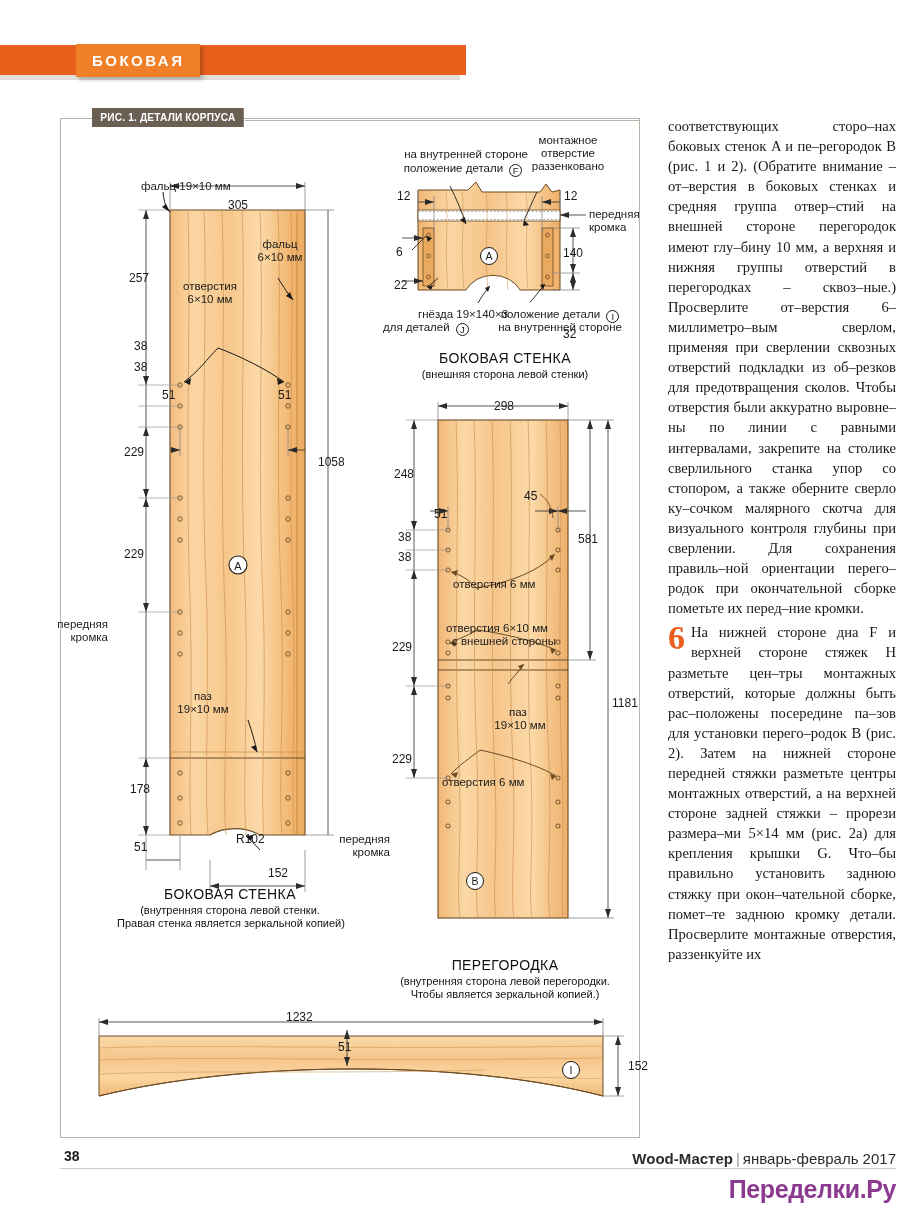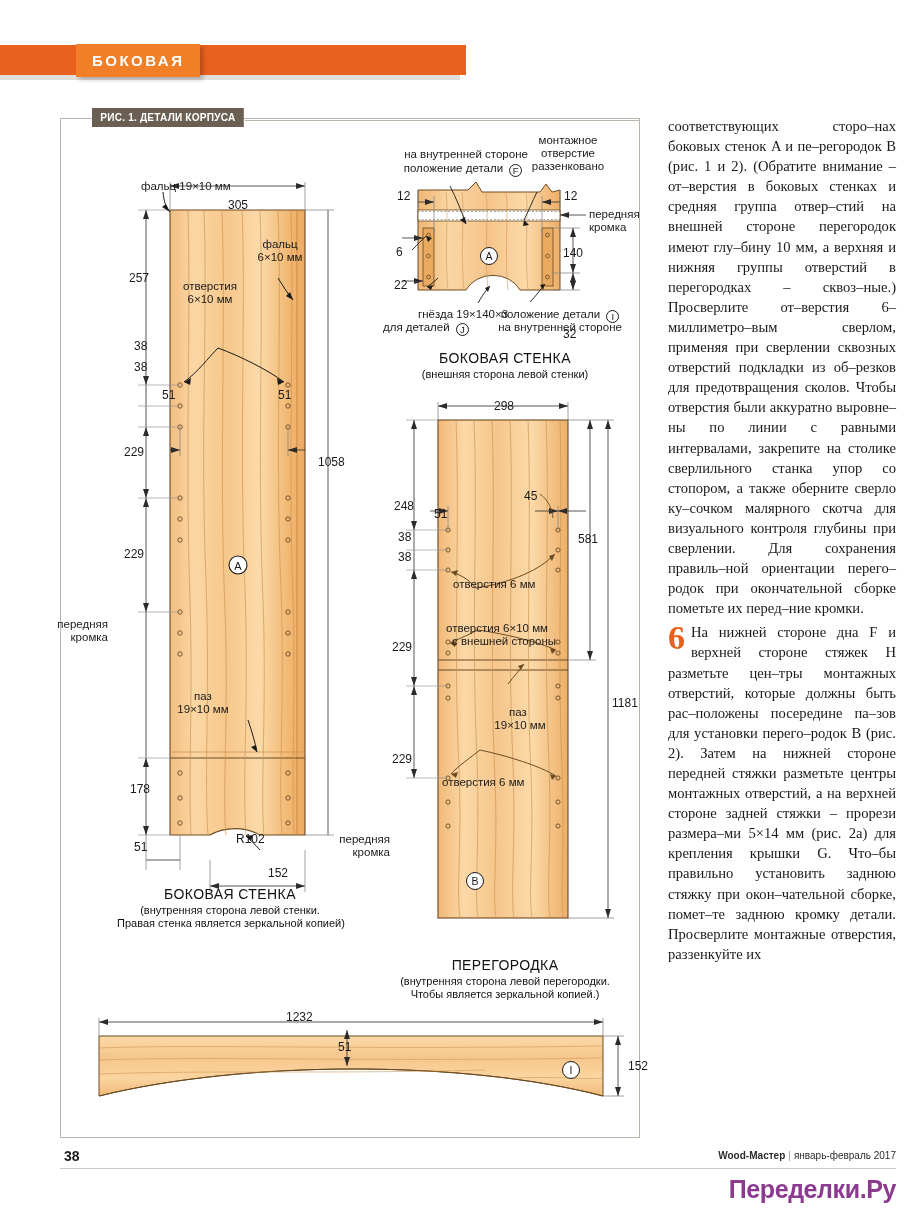--- a/index.html
+++ b/index.html
@@ -75,21 +75,21 @@
     position:absolute; left:60px; top:1168px; width:836px; height:1px;
     background:#cfcac2;
   }
   #page-number {
     position:absolute; left:64px; top:1148px;
     font-size:14px; font-weight:bold; color:#1a1a1a;
     font-family:"Liberation Sans", sans-serif;
   }
   #footer-brand {
     position:absolute; right:14px; top:1150px;
-    font-size:10px; color:#2b2b2b;
+    font-size:15px; color:#2b2b2b;
     font-family:"Liberation Sans", sans-serif;
     white-space:nowrap;
   }
   #footer-brand .brand-name { font-weight:bold; }
   #footer-brand .brand-sep { color:#9a9a9a; margin:0 3px; }
   #watermark {
     position:absolute; right:14px; top:1175px;
     font-size:25px; font-weight:bold;
     color:#8b3a8f;
     font-family:"Liberation Sans Narrow","Liberation Sans",sans-serif;
@@ -540,21 +540,21 @@
       <polygon points="166,378 160,376 162,382"></polygon>
     </g>
 
     <g stroke="#6a4a22" stroke-width=".9" fill="none">
       <path d="M150,96 C158,102 162,110 163,120"></path>
     </g>
   </svg>
 </div>
 
 <div class="dimnum" style="left:494px; top:399px;">298</div>
-<div class="dimnum" style="left:394px; top:467px;margin-top:32px;">248</div>
+<div class="dimnum" style="left:394px; top:467px;">248</div>
 <div class="dimnum" style="left:524px; top:489px;">45</div>
 <div class="dimnum" style="left:434px; top:507px;">51</div>
 <div class="dimnum" style="left:398px; top:530px;">38</div>
 <div class="dimnum" style="left:398px; top:550px;">38</div>
 <div class="dimnum" style="left:578px; top:532px;">581</div>
 <div class="lbl" style="left:453px; top:578px;">отверстия 6 мм</div>
 <div class="lbl" style="left:446px; top:622px;">отверстия 6×10 мм</div>
 <div class="lbl" style="left:452px; top:635px;">с внешней стороны</div>
 <div class="dimnum" style="left:392px; top:640px;">229</div>
 <div class="dimnum" style="left:612px; top:696px;">1181</div>

